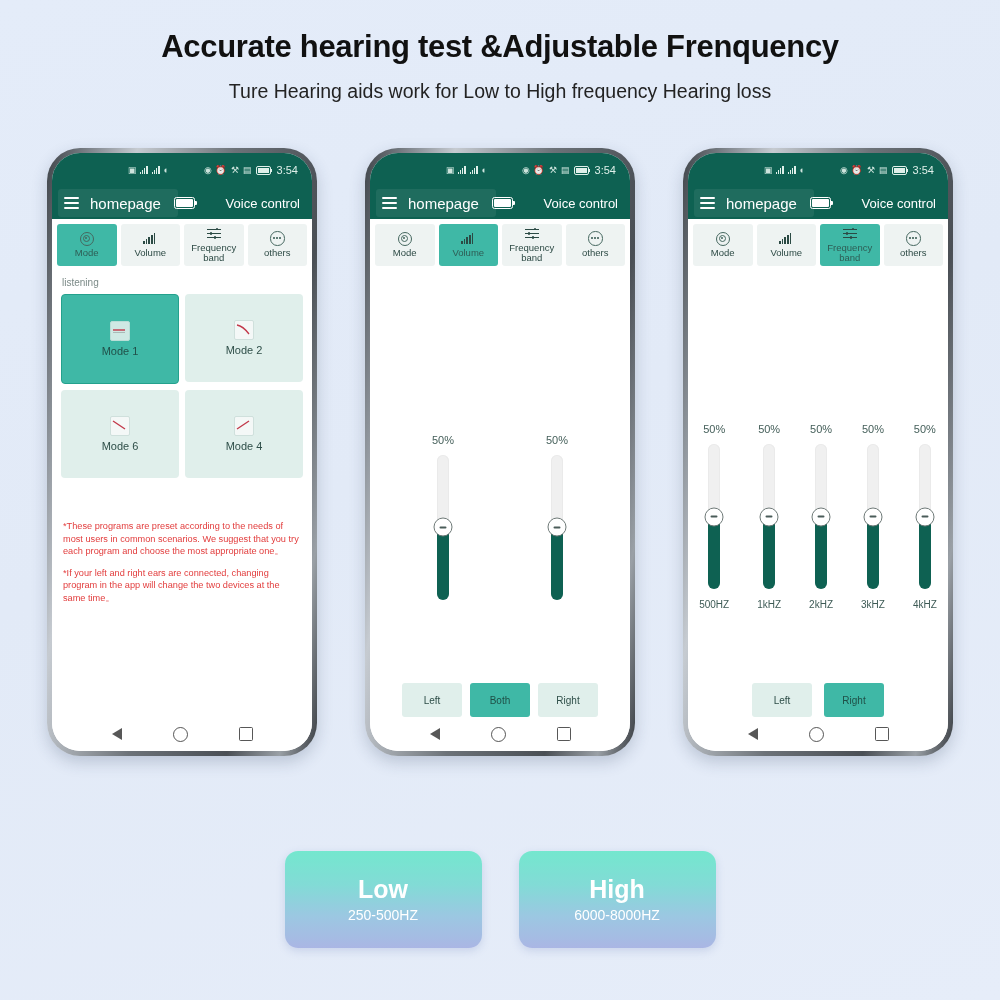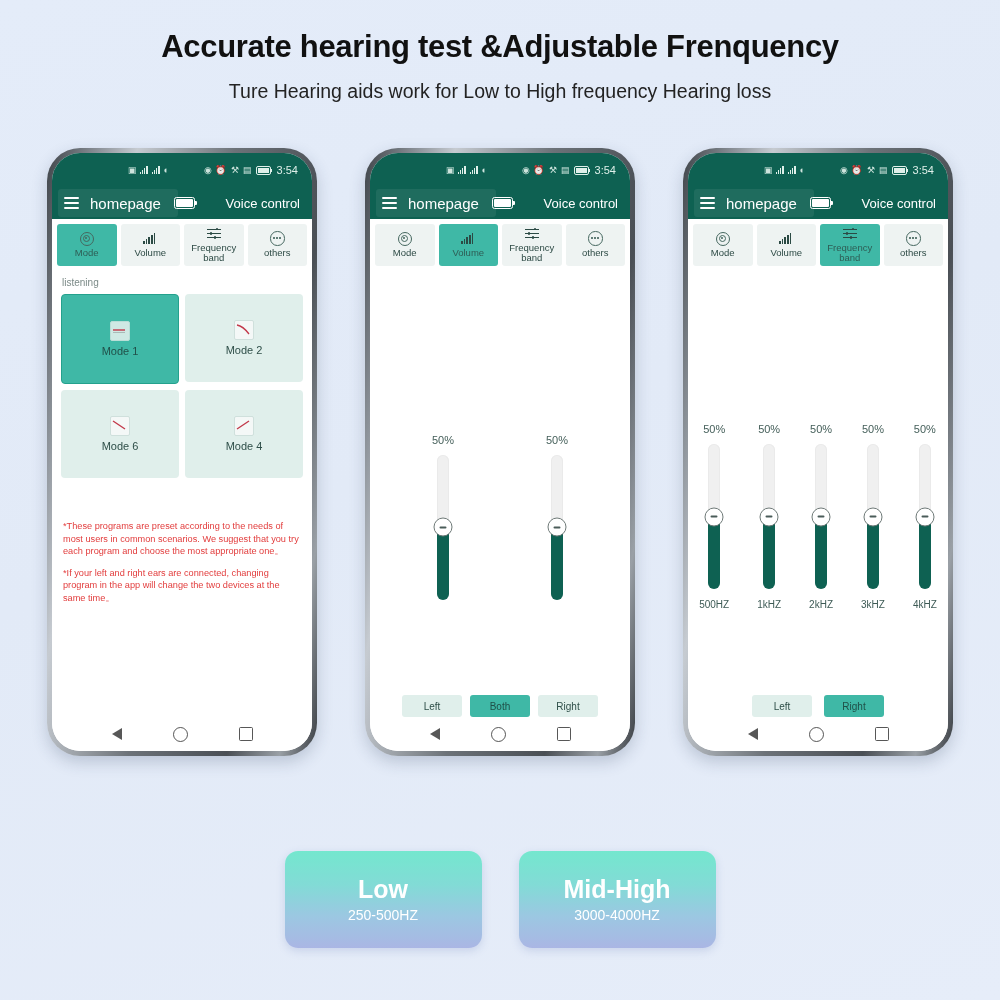--- a/index.html
+++ b/index.html
@@ -176,21 +176,21 @@
   }
   .slider .thumb i{display:block;width:7px;height:2px;background:#4a5c59;border-radius:1px;}
   .freq-label{font-size:10px;color:#3d5a55;margin-top:10px;}
 
   
   .lr-row{
     position:absolute;left:0;right:0;bottom:0;
     display:flex;justify-content:center;gap:12px;
   }
   .lr-btn{
-    width:60px;height:22px;background:#e0efeb;border-radius:3px;
+    width:60px;height:34px;background:#e0efeb;border-radius:3px;
     display:flex;align-items:center;justify-content:center;
     font-size:10px;color:#2f4f49;
   }
   .lr-btn.active{background:#3fb8a6;color:#1f4f47;}
   .lr-row.three{gap:8px;}
 
   
   .navbar{
     flex:0 0 auto;height:34px;background:#fff;
     display:flex;align-items:center;justify-content:space-around;
@@ -656,16 +656,16 @@
   </div>
 
 </div>
 
 <div class="freq-cards">
   <div class="fcard">
     <div class="fc-title">Low</div>
     <div class="fc-range">250-500HZ</div>
   </div>
   <div class="fcard">
-    <div class="fc-title">Mid-High</div>
-    <div class="fc-range">3000-4000HZ</div>
+    <div class="fc-title">High</div>
+    <div class="fc-range">6000-8000HZ</div>
   </div>
 </div>
 
 </body></html>

